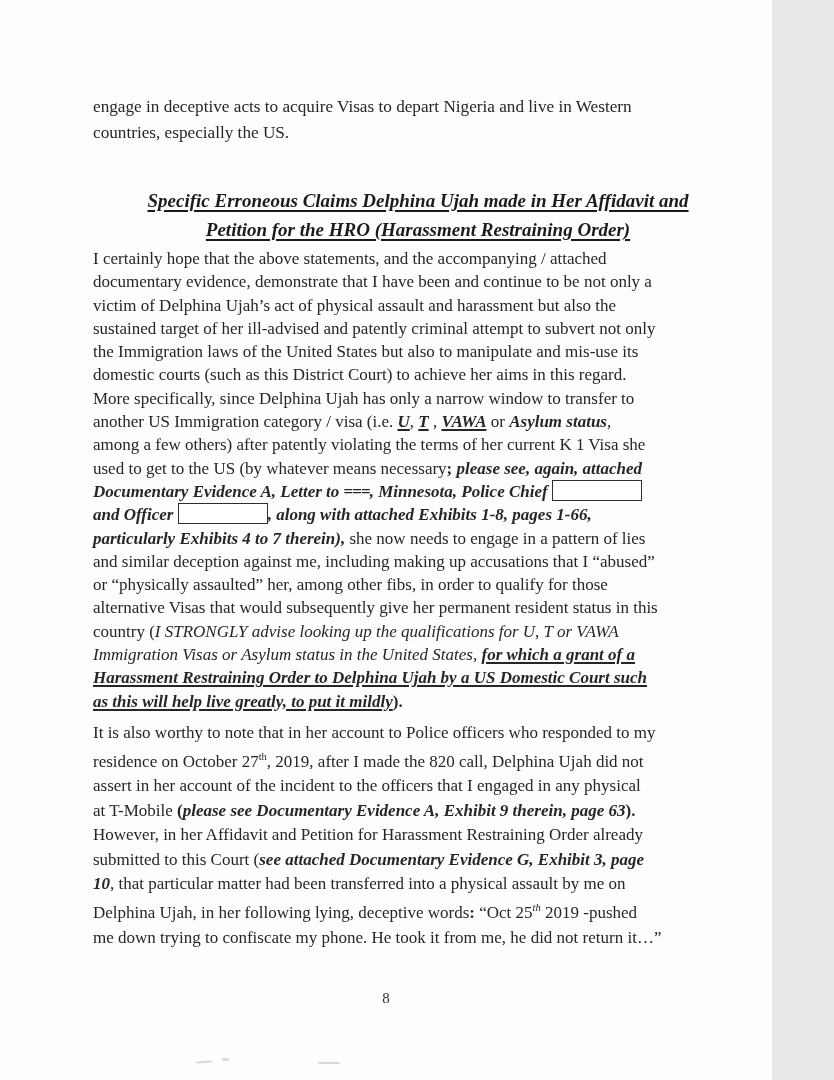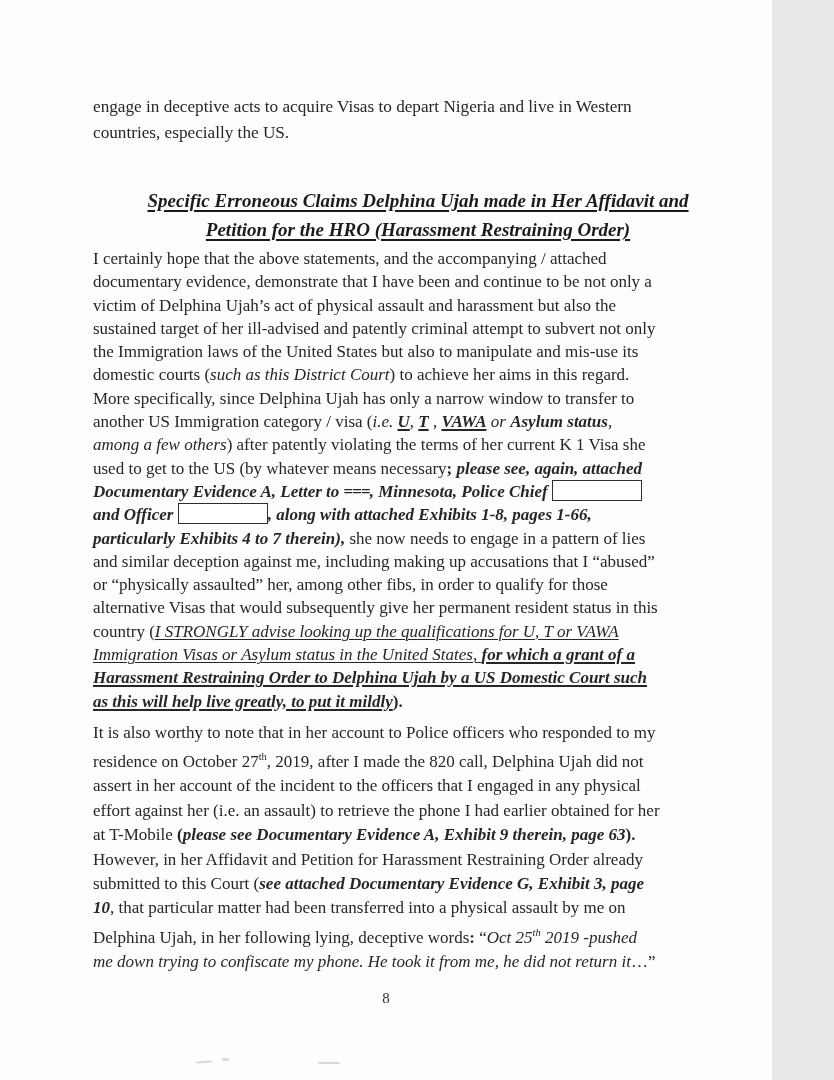--- a/index.html
+++ b/index.html
@@ -26,24 +26,24 @@
     text-decoration:underline;
     text-decoration-thickness:1.8px;
     text-underline-offset:3px;
   }
   .block-para1{margin-top:3px;}
   .block-para1 .line{line-height:23.3px;font-size:17px;}
   .block-para2{margin-top:8px;}
   .block-para2 .line{line-height:24.4px;font-size:17px;}
 
   .s-r{}
-  .s-i{font-style:italic;}
+  .s-i{}
   .s-b{font-weight:bold;}
   .s-bi{font-weight:bold;font-style:italic;}
-  .s-iu{font-style:italic;text-decoration:underline;text-decoration-thickness:1.4px;text-underline-offset:2px;}
+  .s-iu{font-style:italic;text-decoration-thickness:1.4px;text-underline-offset:2px;}
   .s-biu{font-weight:bold;font-style:italic;text-decoration:underline;text-decoration-thickness:1.7px;text-underline-offset:2px;}
   .s-sup{vertical-align:super;font-size:10.5px;}
   .s-isup{vertical-align:super;font-size:10.5px;font-style:italic;}
   .s-eq{font-weight:bold;letter-spacing:-1px;}
 
   .seg-box{
     display:inline-block;height:19px;
     border:1.6px solid #2e2e2e;background:#fff;
     vertical-align:-4px;
   }
@@ -88,21 +88,20 @@
         <div class="line"><span class="seg s-r">alternative Visas that would subsequently give her permanent resident status in this</span></div>
         <div class="line"><span class="seg s-r">country (</span><span class="seg s-iu">I STRONGLY advise looking up the qualifications for U, T or VAWA</span></div>
         <div class="line"><span class="seg s-iu">Immigration Visas or Asylum status in the United States, </span><span class="seg s-biu">for which a grant of a</span></div>
         <div class="line"><span class="seg s-biu">Harassment Restraining Order to Delphina Ujah by a US Domestic Court such</span></div>
         <div class="line"><span class="seg s-biu">as this will help live greatly, to put it mildly</span><span class="seg s-b">).</span></div>
       </div>
       <div class="block block-para2">
         <div class="line"><span class="seg s-r">It is also worthy to note that in her account to Police officers who responded to my</span></div>
         <div class="line"><span class="seg s-r">residence on October 27</span><span class="seg s-sup">th</span><span class="seg s-r">, 2019, after I made the 820 call, Delphina Ujah did not</span></div>
         <div class="line"><span class="seg s-r">assert in her account of the incident to the officers that I engaged in any physical</span></div>
-        <div class="line"><span class="seg s-r">effort against her (i.e. an assault) to retrieve the phone I had earlier obtained for her</span></div>
         <div class="line"><span class="seg s-r">at T-Mobile </span><span class="seg s-b">(</span><span class="seg s-bi">please see Documentary Evidence A, Exhibit 9 therein, page 63</span><span class="seg s-b">).</span></div>
         <div class="line"><span class="seg s-r">However, in her Affidavit and Petition for Harassment Restraining Order already</span></div>
         <div class="line"><span class="seg s-r">submitted to this Court (</span><span class="seg s-bi">see attached Documentary Evidence G, Exhibit 3, page</span></div>
         <div class="line"><span class="seg s-bi">10</span><span class="seg s-r">, that particular matter had been transferred into a physical assault by me on</span></div>
         <div class="line"><span class="seg s-r">Delphina Ujah, in her following lying, deceptive words</span><span class="seg s-b">: </span><span class="seg s-r">“</span><span class="seg s-i">Oct 25</span><span class="seg s-isup">th</span><span class="seg s-i"> 2019 -pushed</span></div>
         <div class="line"><span class="seg s-i">me down trying to confiscate my phone. He took it from me, he did not return it</span><span class="seg s-r">…”</span></div>
       </div>
     </div>
   <div class="page-number">8</div>
   <div class="artifact artifact-1"></div>

